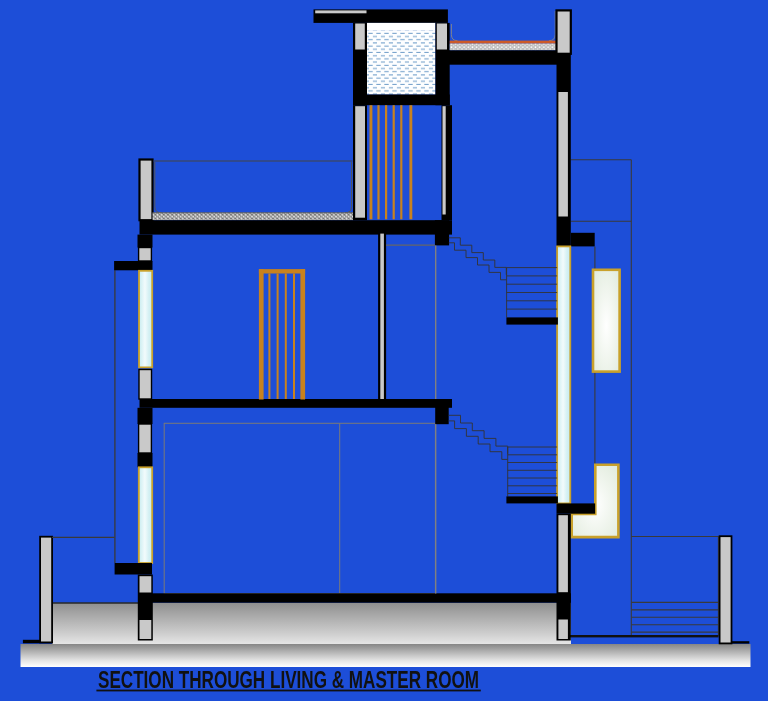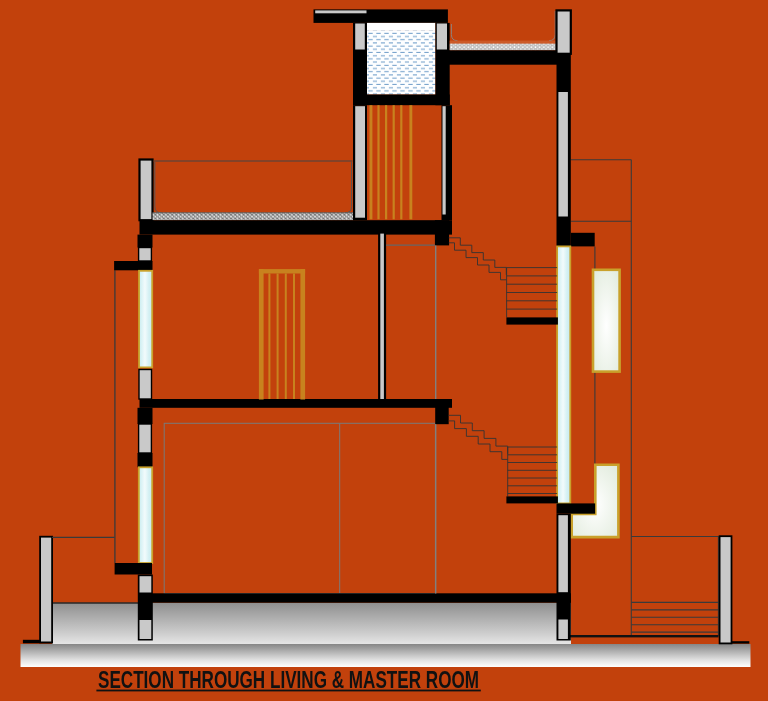--- a/index.html
+++ b/index.html
@@ -1,16 +1,16 @@
 <!DOCTYPE html>
 <html><head>
 <meta charset="utf-8">
 <style>
   html,body{margin:0;padding:0;background:#fff;}
-  #page{position:relative;width:768px;height:701px;background:#c2410c;overflow:hidden;}
+  #page{position:relative;width:768px;height:701px;background:#1d4ed8;overflow:hidden;}
 </style>
 </head>
 <body>
 <div id="page">
 <svg width="768" height="701" viewBox="0 0 768 701">
 <defs>
   <pattern id="pw" width="8" height="6.4" patternUnits="userSpaceOnUse">
     <rect width="8" height="6.4" fill="#fdfeff"></rect>
     <rect x="0.3" y="0.8" width="4.4" height="1" fill="#6d9cc8"></rect>
     <rect x="4.9" y="4" width="3.1" height="1" fill="#6d9cc8"></rect>

